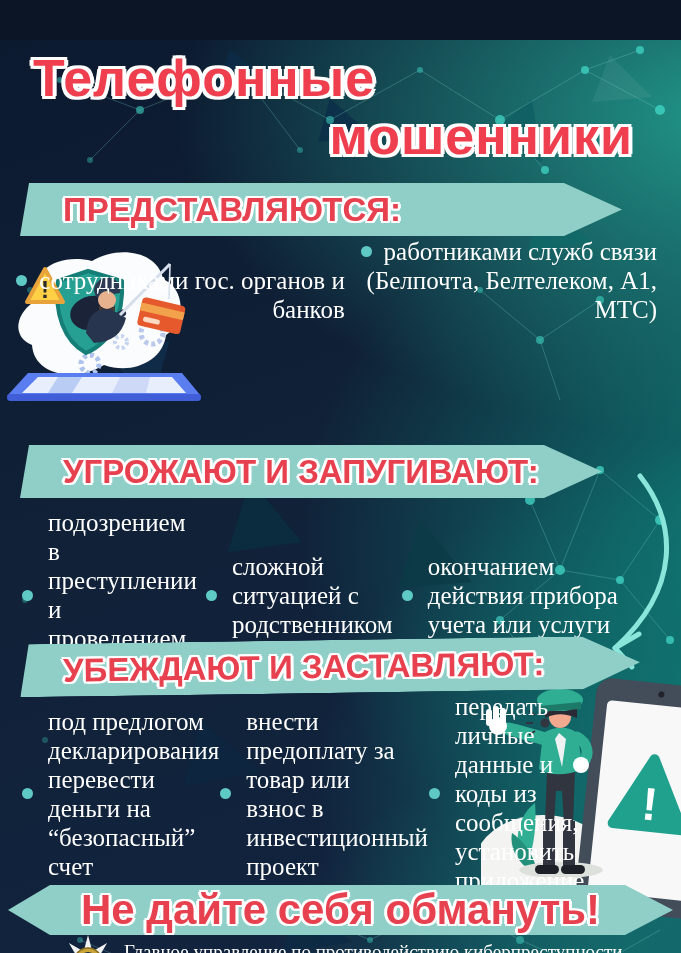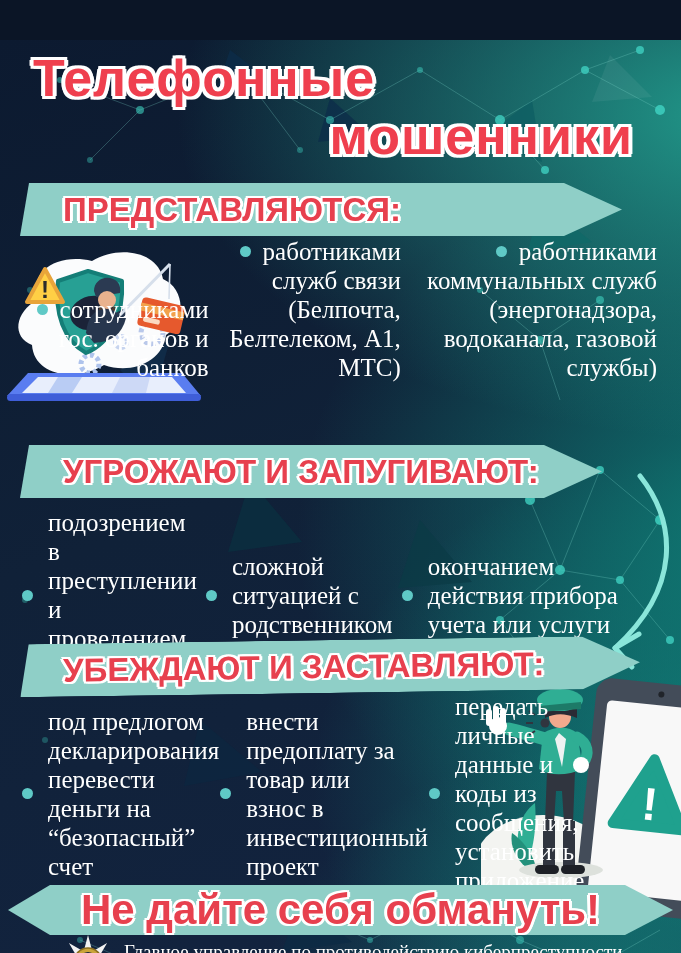--- a/index.html
+++ b/index.html
@@ -152,22 +152,20 @@
   <div class="title-line title-1">Телефонные</div>
   <div class="title-line title-2">мошенники</div>
 
   <div class="banner banner-1">
     <span class="heading">ПРЕДСТАВЛЯЮТСЯ:</span>
   </div>
   <div class="bullets bullets-right">
     <div class="bullet"><span class="dot"></span><span class="txt">сотрудниками гос. органов и банков</span></div>
     <div class="bullet"><span class="dot"></span><span class="txt">работниками служб связи
 (Белпочта, Белтелеком, A1, МТС)</span></div>
-    <div class="bullet"><span class="dot"></span><span class="txt">работниками коммунальных служб
-(энергонадзора, водоканала, газовой службы)</span></div>
   </div>
 
   <svg class="illu illu-phish" width="205" height="168" viewBox="0 0 205 168">
     <path d="M38,62 C28,34 58,16 92,24 C118,8 158,14 163,42 C186,52 186,86 166,98 C163,124 132,138 104,128 C74,146 34,138 32,108 C12,100 14,76 38,62 Z" fill="#fbfcfd"></path>
     <g>
       <circle cx="152" cy="96" r="11" fill="none" stroke="#b9c8ea" stroke-width="5" stroke-dasharray="4 3"></circle>
       <circle cx="121" cy="105" r="6" fill="none" stroke="#c7d4ef" stroke-width="4" stroke-dasharray="3 2.5"></circle>
       <circle cx="90" cy="127" r="9" fill="none" stroke="#aec3ec" stroke-width="5" stroke-dasharray="4 3"></circle>
     </g>
     <g>

